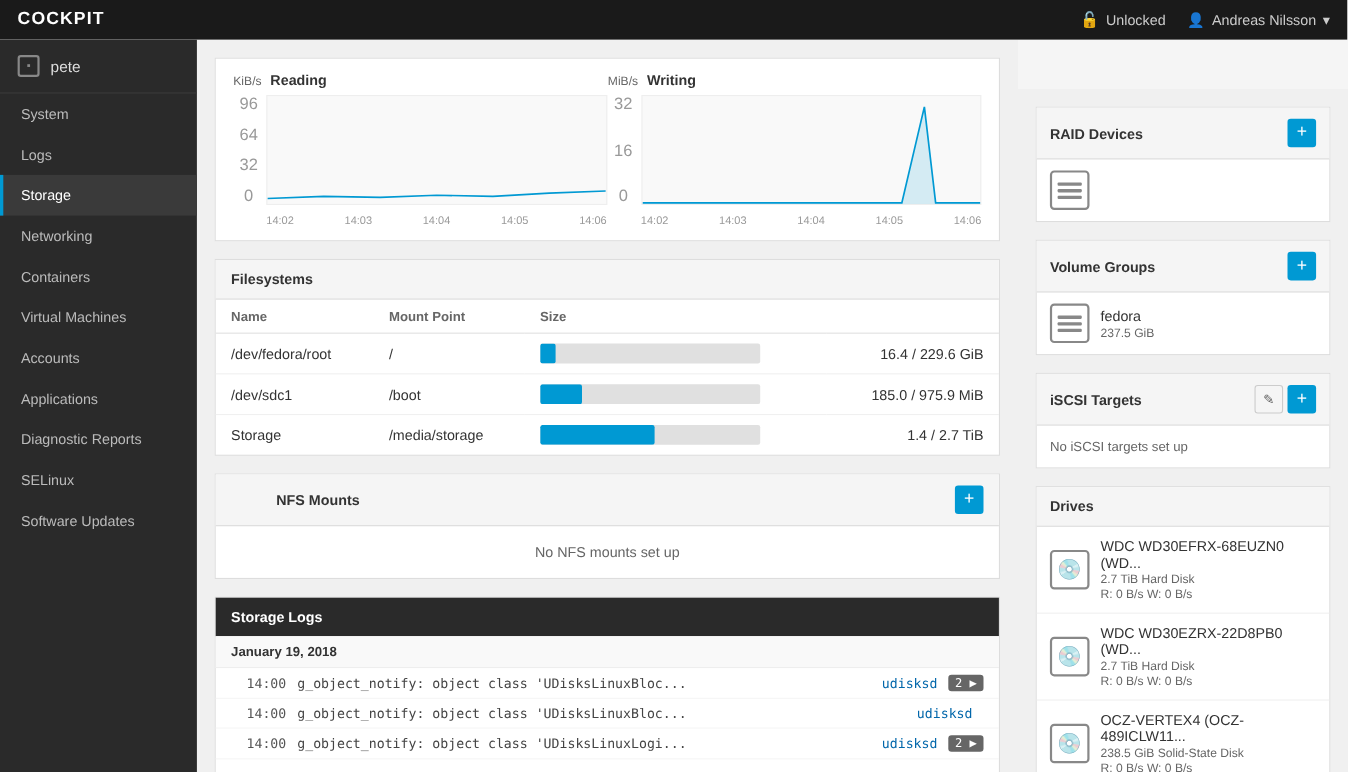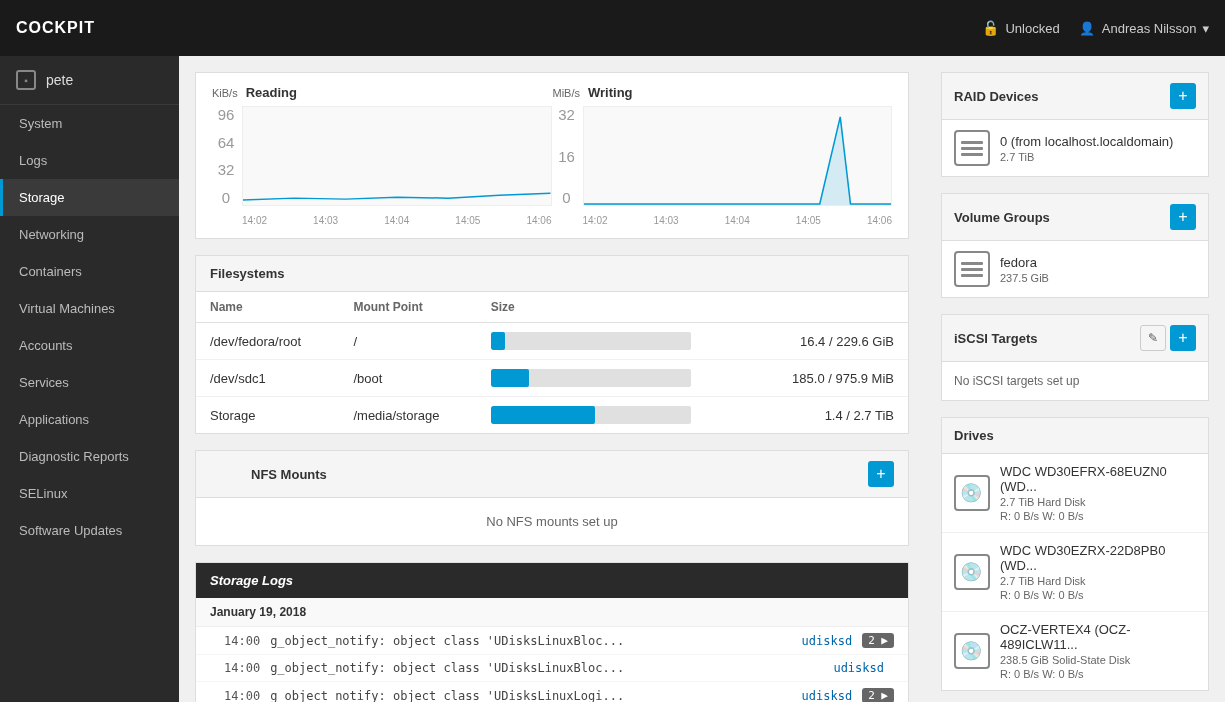--- a/index.html
+++ b/index.html
@@ -2,21 +2,21 @@
 <html><head>
   <meta charset="utf-8">
   <style>
     * { box-sizing: border-box; margin: 0; padding: 0; }
     body { font-family: 'Helvetica Neue', Arial, sans-serif; font-size: 13px; background: #f5f5f5; color: #333; display: flex; flex-direction: column; height: 702px; overflow: hidden; }
 
     
     .topnav {
       background: #1a1a1a;
       color: #fff;
-      height: 56px;
+      height: 36px;
       display: flex;
       align-items: center;
       padding: 0 16px;
       flex-shrink: 0;
       justify-content: space-between;
       text-align: center;
     }
     .topnav-brand {
       font-size: 16px;
       font-weight: bold;
@@ -265,21 +265,20 @@
     .logs-panel {
       background: #fff;
       border: 1px solid #ddd;
     }
     .logs-header {
       background: #2a2a2a;
       color: #fff;
       padding: 10px 14px;
       font-size: 13px;
       font-weight: 600;
-      font-style: italic;
     }
     .logs-date {
       padding: 7px 14px;
       font-size: 12px;
       font-weight: 600;
       color: #333;
       background: #f9f9f9;
       border-bottom: 1px solid #eee;
     }
     .log-row {
@@ -306,20 +305,21 @@
       flex-shrink: 0;
     }
 
     
     .right-sidebar {
       width: 300px;
       flex-shrink: 0;
       padding: 16px;
       background: #f0f0f0;
       overflow-y: auto;
+      margin-top: 45px;
     }
     .right-panel {
       background: #fff;
       border: 1px solid #ddd;
       margin-bottom: 16px;
     }
     .right-panel-header {
       display: flex;
       justify-content: space-between;
       align-items: center;
@@ -416,21 +416,20 @@
       <span>pete</span>
     </div>
     <div id="sidebar-nav">
         <div class="sidebar-nav-item">System</div>
         <div class="sidebar-nav-item">Logs</div>
         <div class="sidebar-nav-item active">Storage</div>
         <div class="sidebar-nav-item">Networking</div>
         <div class="sidebar-nav-item">Containers</div>
         <div class="sidebar-nav-item">Virtual Machines</div>
         <div class="sidebar-nav-item">Accounts</div>
-        <div class="sidebar-nav-item">Services</div>
         <div class="sidebar-nav-item">Applications</div>
         <div class="sidebar-nav-item">Diagnostic Reports</div>
         <div class="sidebar-nav-item">SELinux</div>
         <div class="sidebar-nav-item">Software Updates</div>
       </div>
   </aside>
 
   <div class="main-content">
 
     <div class="charts-row">
@@ -591,24 +590,20 @@
         <span>RAID Devices</span>
         <button class="btn-plus">+</button>
       </div>
       <div id="raid-items">
           <div class="right-panel-item">
     <div class="device-icon">
       <div class="device-icon-line"></div>
       <div class="device-icon-line"></div>
       <div class="device-icon-line"></div>
     </div>
-    <div class="right-item-info">
-      <div class="right-item-name">0 (from localhost.localdomain)</div>
-      <div class="right-item-sub">2.7 TiB</div>
-    </div>
   </div>
         </div>
     </div>
 
     <div class="right-panel">
       <div class="right-panel-header">
         <span>Volume Groups</span>
         <button class="btn-plus">+</button>
       </div>
       <div id="vg-items">

